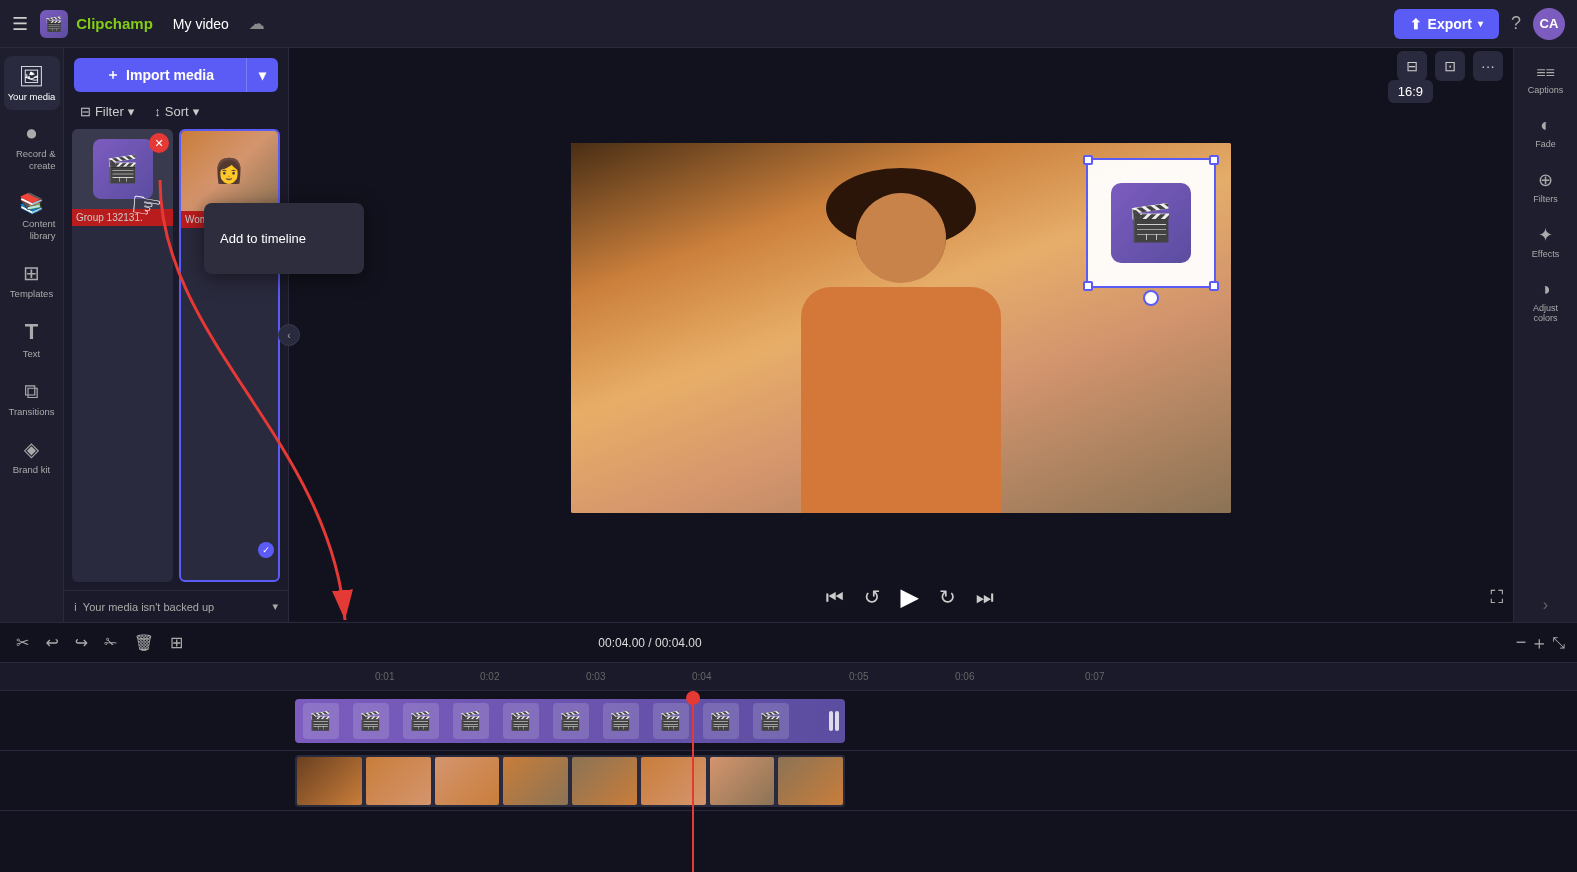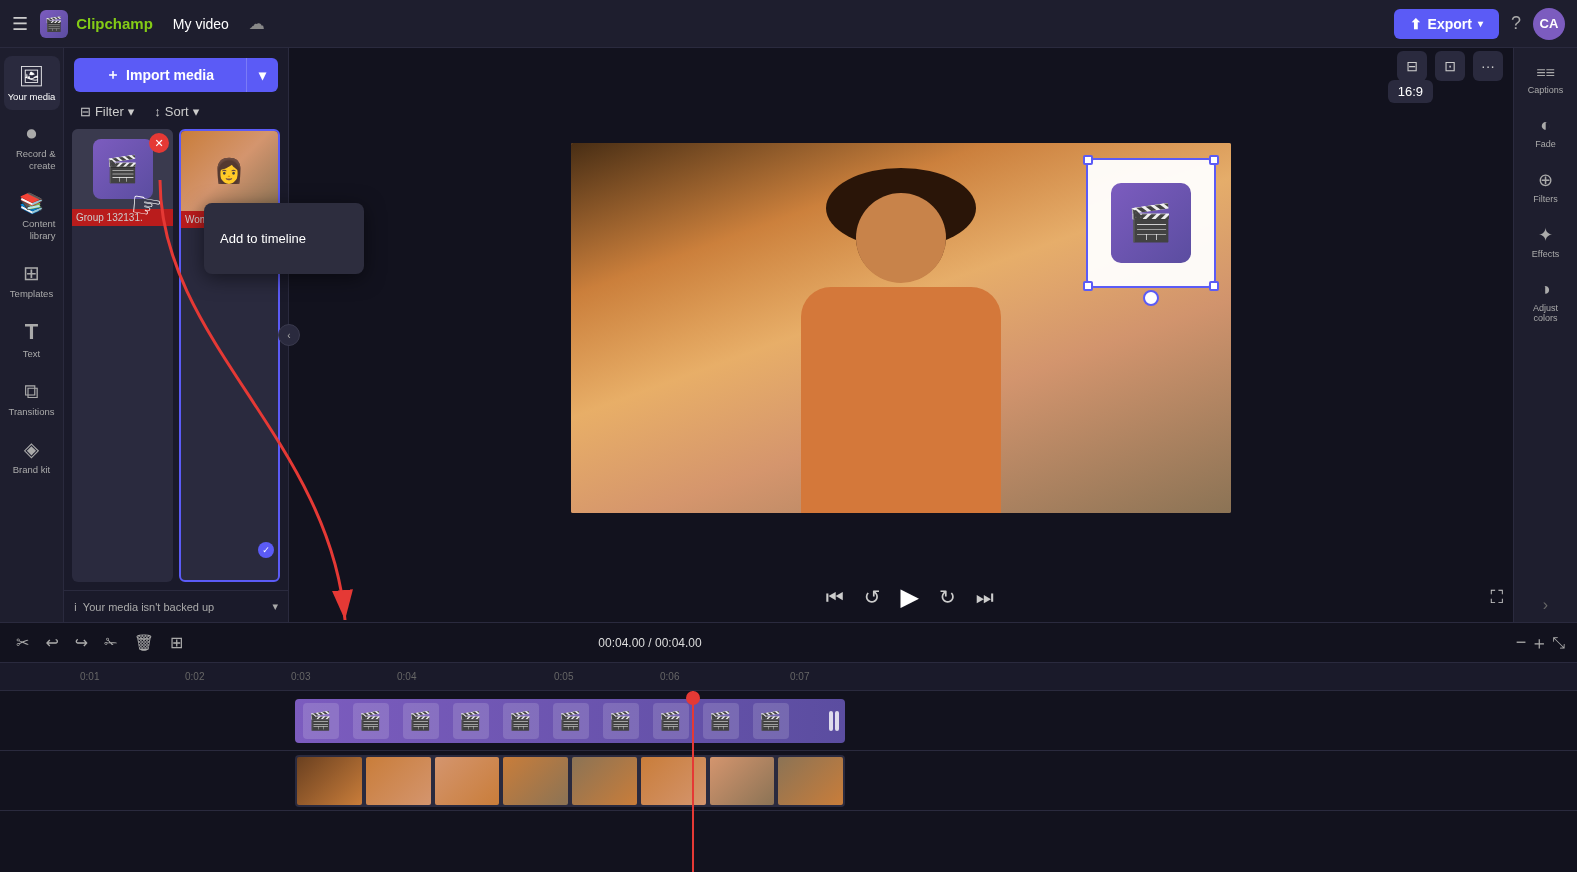--- a/index.html
+++ b/index.html
@@ -752,21 +752,21 @@
     </div>
     <div class="zoom-controls">
       <button class="zoom-btn">−</button>
       <button class="zoom-btn">＋</button>
       <button class="expand-btn">⤡</button>
     </div>
   </div>
 
   <div style="display:flex;flex-direction:column;flex:1;overflow:hidden;position:relative;">
 
-    <div style="height:28px;background:#1a1a2a;display:flex;align-items:center;border-bottom:1px solid #2a2a3e;overflow:hidden;position:relative;">
+    <div style="height:28px;background:#1a1a2a;display:flex;align-items:center;border-bottom:1px solid #2a2a3e;padding-left:295px;overflow:hidden;position:relative;">
       <div style="display:flex;align-items:center;gap:0;position:relative;width:100%;">
         <span style="position:absolute;left:0px;font-size:10px;color:#666;"></span>
         <span style="position:absolute;left:80px;font-size:10px;color:#666;">0:01</span>
         <span style="position:absolute;left:185px;font-size:10px;color:#666;">0:02</span>
         <span style="position:absolute;left:291px;font-size:10px;color:#666;">0:03</span>
         <span style="position:absolute;left:397px;font-size:10px;color:#666;">0:04</span>
         <span style="position:absolute;left:554px;font-size:10px;color:#666;">0:05</span>
         <span style="position:absolute;left:660px;font-size:10px;color:#666;">0:06</span>
         <span style="position:absolute;left:790px;font-size:10px;color:#666;">0:07</span>
       </div>

